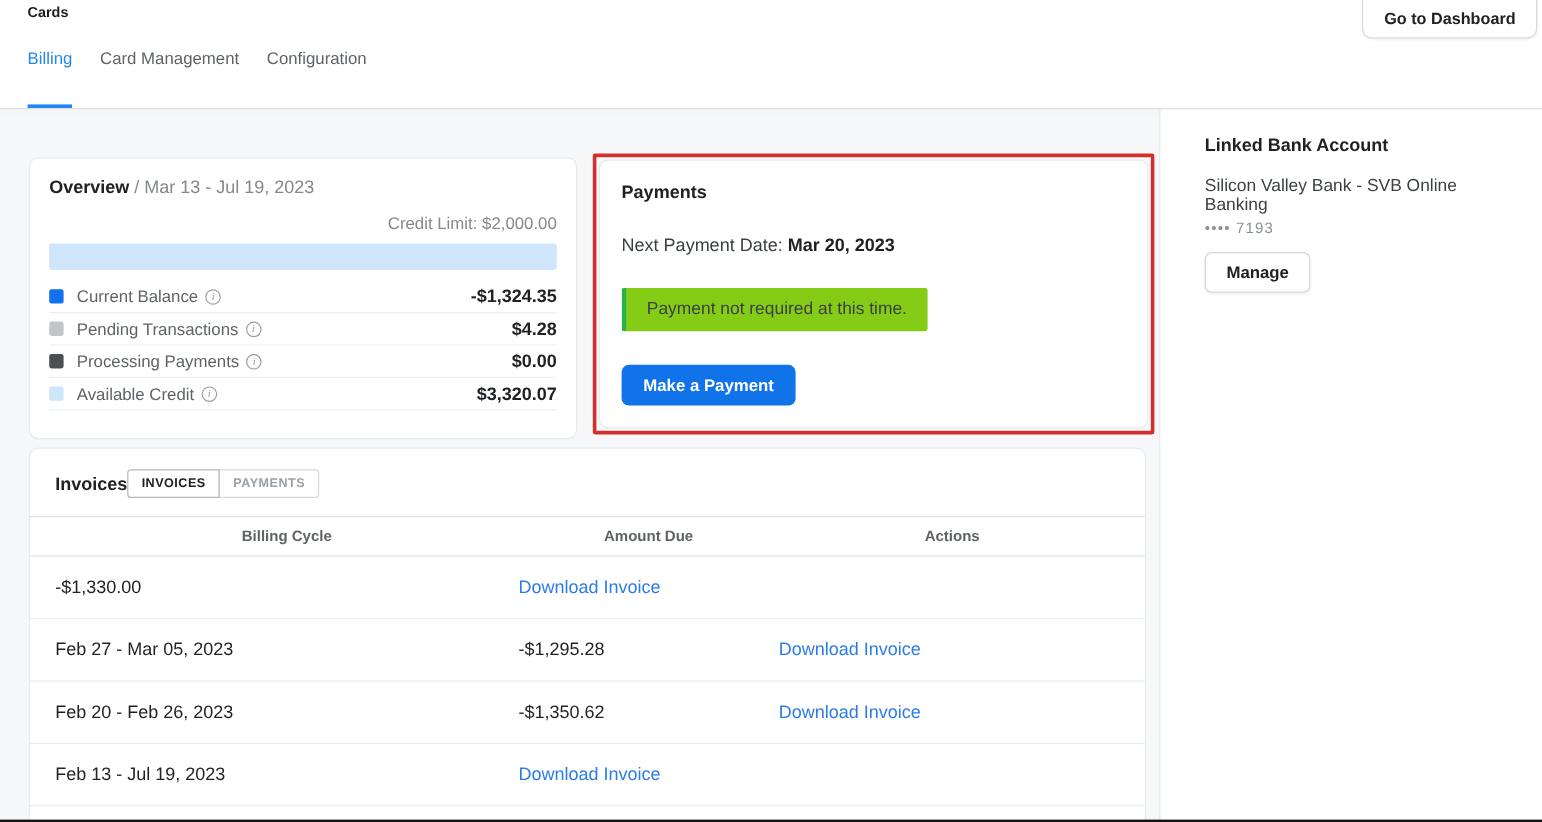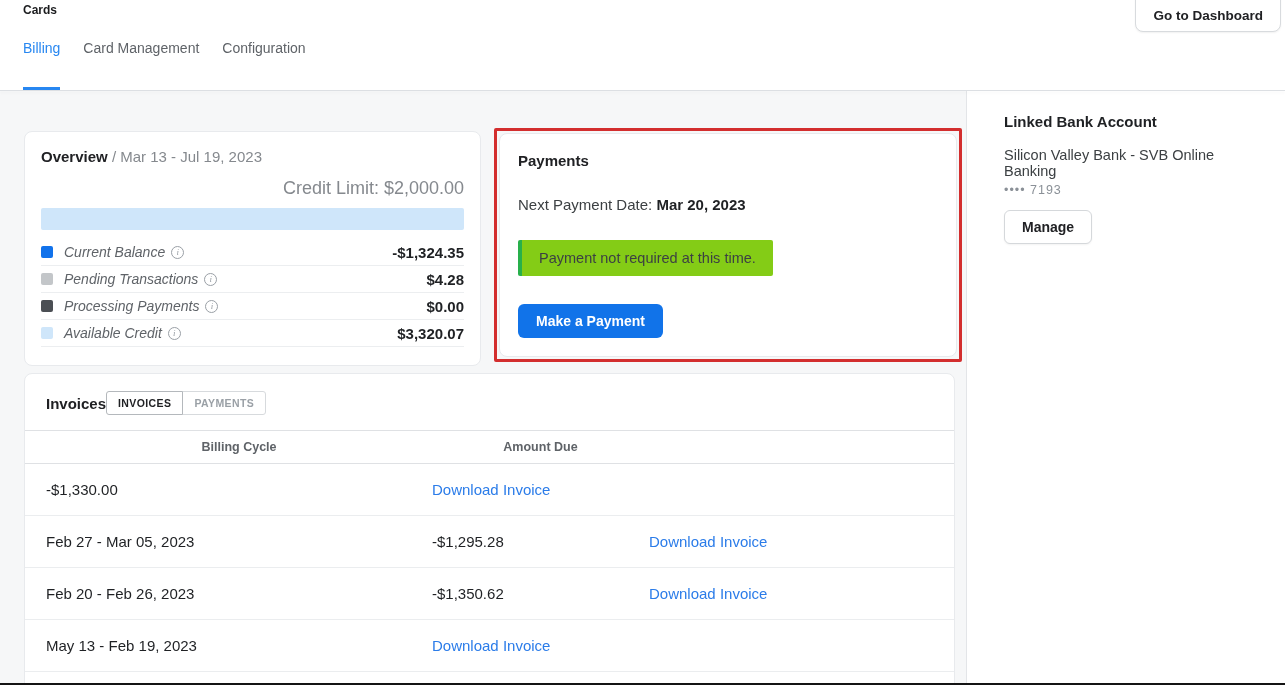--- a/index.html
+++ b/index.html
@@ -29,26 +29,26 @@
   .main { width:966px; background:#f6f7f8; position:relative; overflow:hidden; }
   .side { flex:1; background:#fff; border-left:1px solid #e3e5e8; padding:22px 20px 0 37px; }
 
   .card { background:#fff; border:1px solid #e8eaed; border-radius:8px; }
 
   
   .overview-card { position:absolute; left:24px; top:40px; width:457px; height:235px; padding:16px; }
   .overview-title-row { font-size:15px; }
   .overview-title { font-weight:700; color:#202124; }
   .overview-period { color:#85898e; }
-  .credit-limit { text-align:right; color:#85898e; font-size:18px; margin-top:13px; }
+  .credit-limit { text-align:right; color:#85898e; font-size:14px; margin-top:13px; }
   .credit-bar { height:22px; border-radius:2px; margin-top:9px; }
   .ov-rows { margin-top:9px; }
   .ov-row { display:flex; align-items:center; height:27px; border-bottom:1px solid #eceef0; }
   .swatch { width:12px; height:12px; border-radius:2px; flex:0 0 auto; }
-  .ov-label { color:#5f6368; font-size:14px; margin-left:11px;font-style:italic; }
+  .ov-label { color:#5f6368; font-size:14px; margin-left:11px; }
   .info-icon {
     display:inline-flex; align-items:center; justify-content:center;
     width:13px; height:13px; margin-left:6px; border:1px solid #9aa0a6; border-radius:50%;
     color:#9aa0a6; font-size:9px; font-style:italic; font-family:"Liberation Serif", serif;
     cursor:pointer;
   }
   .ov-value { margin-left:auto; font-weight:700; font-size:15px; color:#1f2124; }
 
   
   .highlight-box { position:absolute; left:494px; top:37px; width:468px; height:234px; border:3px solid; border-radius:2px; }
@@ -164,37 +164,38 @@
       <div class="invoices-head">
         <div class="section-title">Invoices</div>
         <div class="seg-group">
           <div class="seg active">INVOICES</div>
           <div class="seg">PAYMENTS</div>
         </div>
       </div>
       <div class="inv-grid inv-header-row">
         <div class="inv-col-h">Billing Cycle</div>
         <div class="inv-col-h">Amount Due</div>
+        <div class="inv-col-h">Actions</div>
       </div>
       <div class="inv-grid inv-row">
         <div>-$1,330.00</div>
         <a class="inv-link" style="color: rgb(43, 124, 233);">Download Invoice</a>
       </div>
       <div class="inv-grid inv-row">
         <div>Feb 27 - Mar 05, 2023</div>
         <div>-$1,295.28</div>
         <a class="inv-link" style="color: rgb(43, 124, 233);">Download Invoice</a>
       </div>
       <div class="inv-grid inv-row">
         <div>Feb 20 - Feb 26, 2023</div>
         <div>-$1,350.62</div>
         <a class="inv-link" style="color: rgb(43, 124, 233);">Download Invoice</a>
       </div>
       <div class="inv-grid inv-row">
-        <div>May 13 - Feb 19, 2023</div>
+        <div>Feb 13 - Jul 19, 2023</div>
         <a class="inv-link" style="color: rgb(43, 124, 233);">Download Invoice</a>
       </div>
       <div class="inv-grid inv-row">
         
         
         
       </div>
     </div>
   </div>
 

